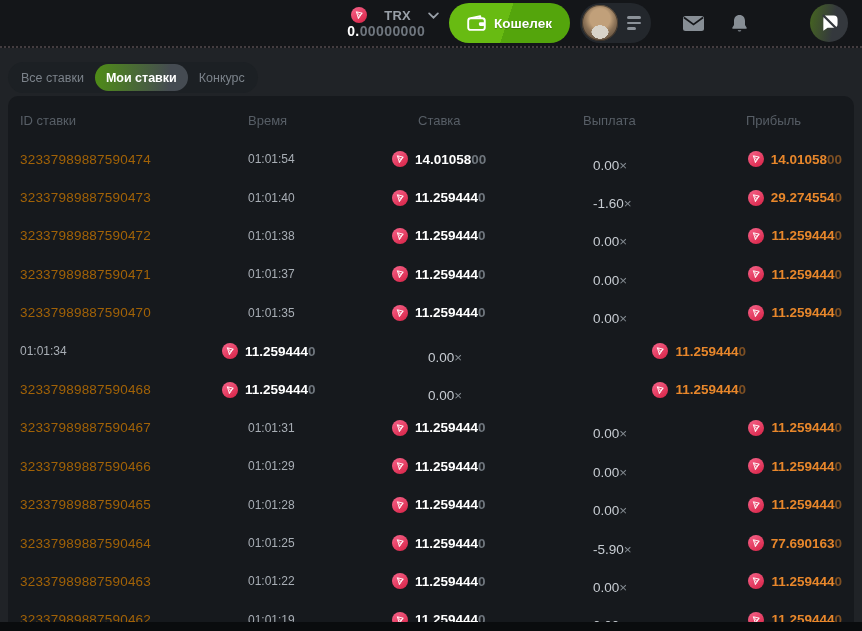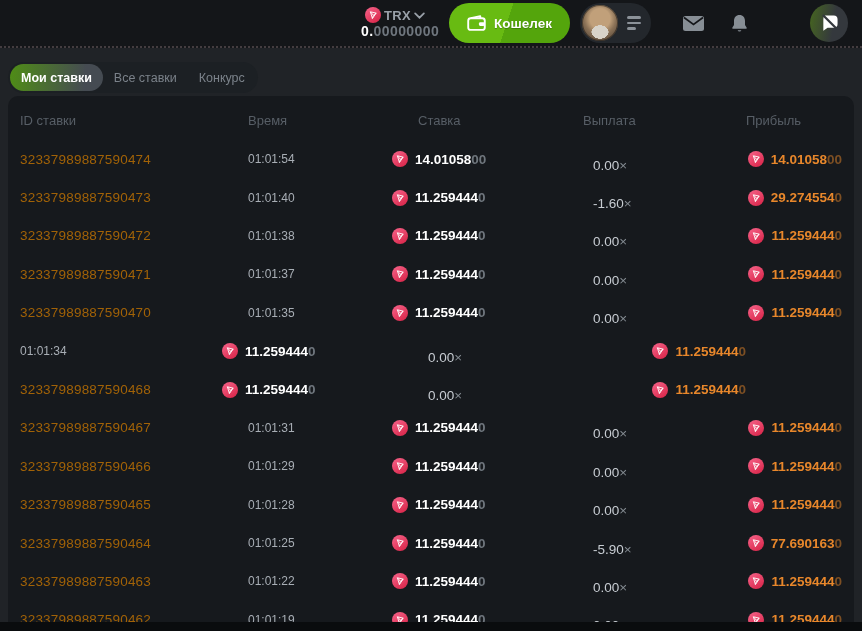--- a/index.html
+++ b/index.html
@@ -15,21 +15,21 @@
   .topbar {
     height:48px; background:#141619;
     border-bottom:2px dotted #443d40;
     display:flex; align-items:center;
     padding:0 12px;
   }
   .currency {
     margin-left:auto; display:flex; flex-direction:column;
     align-items:flex-start; cursor:pointer;
   }
-  .cur-top { display:flex; align-items:center; gap:3px; margin-left:4px; }
+  .cur-top { display:flex; align-items:center; gap:17px; margin-left:4px; }
   .cur-code { color:#99a0a8; font-weight:bold; font-size:13px; letter-spacing:.3px; }
   .balance { font-weight:bold; font-size:14px; letter-spacing:.4px; color:#fff; white-space:nowrap; }
   .balance .frac { color:#6f767e; }
 
   .tron-coin {
     width:16px; height:16px; border-radius:50%;
     background:linear-gradient(145deg,#f0577d 20%,#dd2e52 80%);
     display:inline-flex; align-items:center; justify-content:center; flex:0 0 auto;
   }
   .tron-coin svg { width:10px; height:10px; }
@@ -181,22 +181,22 @@
   <button class="chat-btn">
     <svg width="19" height="18" viewBox="0 0 20 19">
         <path d="M5.5 1.5 L14.5 1.5 A4 4 0 0 1 18.5 5.5 L18.5 10.5 A4 4 0 0 1 14.5 14.5 L8 14.5 L3.5 17.8 L3.5 5.5 A4 4 0 0 1 5.5 1.5 Z" fill="#fff"></path>
         <line x1="3" y1="1" x2="17.5" y2="15.5" stroke="#34383d" stroke-width="2.4"></line>
       </svg>
   </button>
 </header>
 
 
 <nav class="tabs">
+  <button class="tab">Все ставки</button>
   <button class="tab active">Мои ставки</button>
-  <button class="tab">Все ставки</button>
   <button class="tab">Конкурс</button>
 </nav>
 
 
 <section class="panel">
   <div class="thead">
     <span class="col-id">ID ставки</span>
     <span class="col-time">Время</span>
     <span class="col-bet">Ставка</span>
     <span class="col-payout">Выплата</span>

